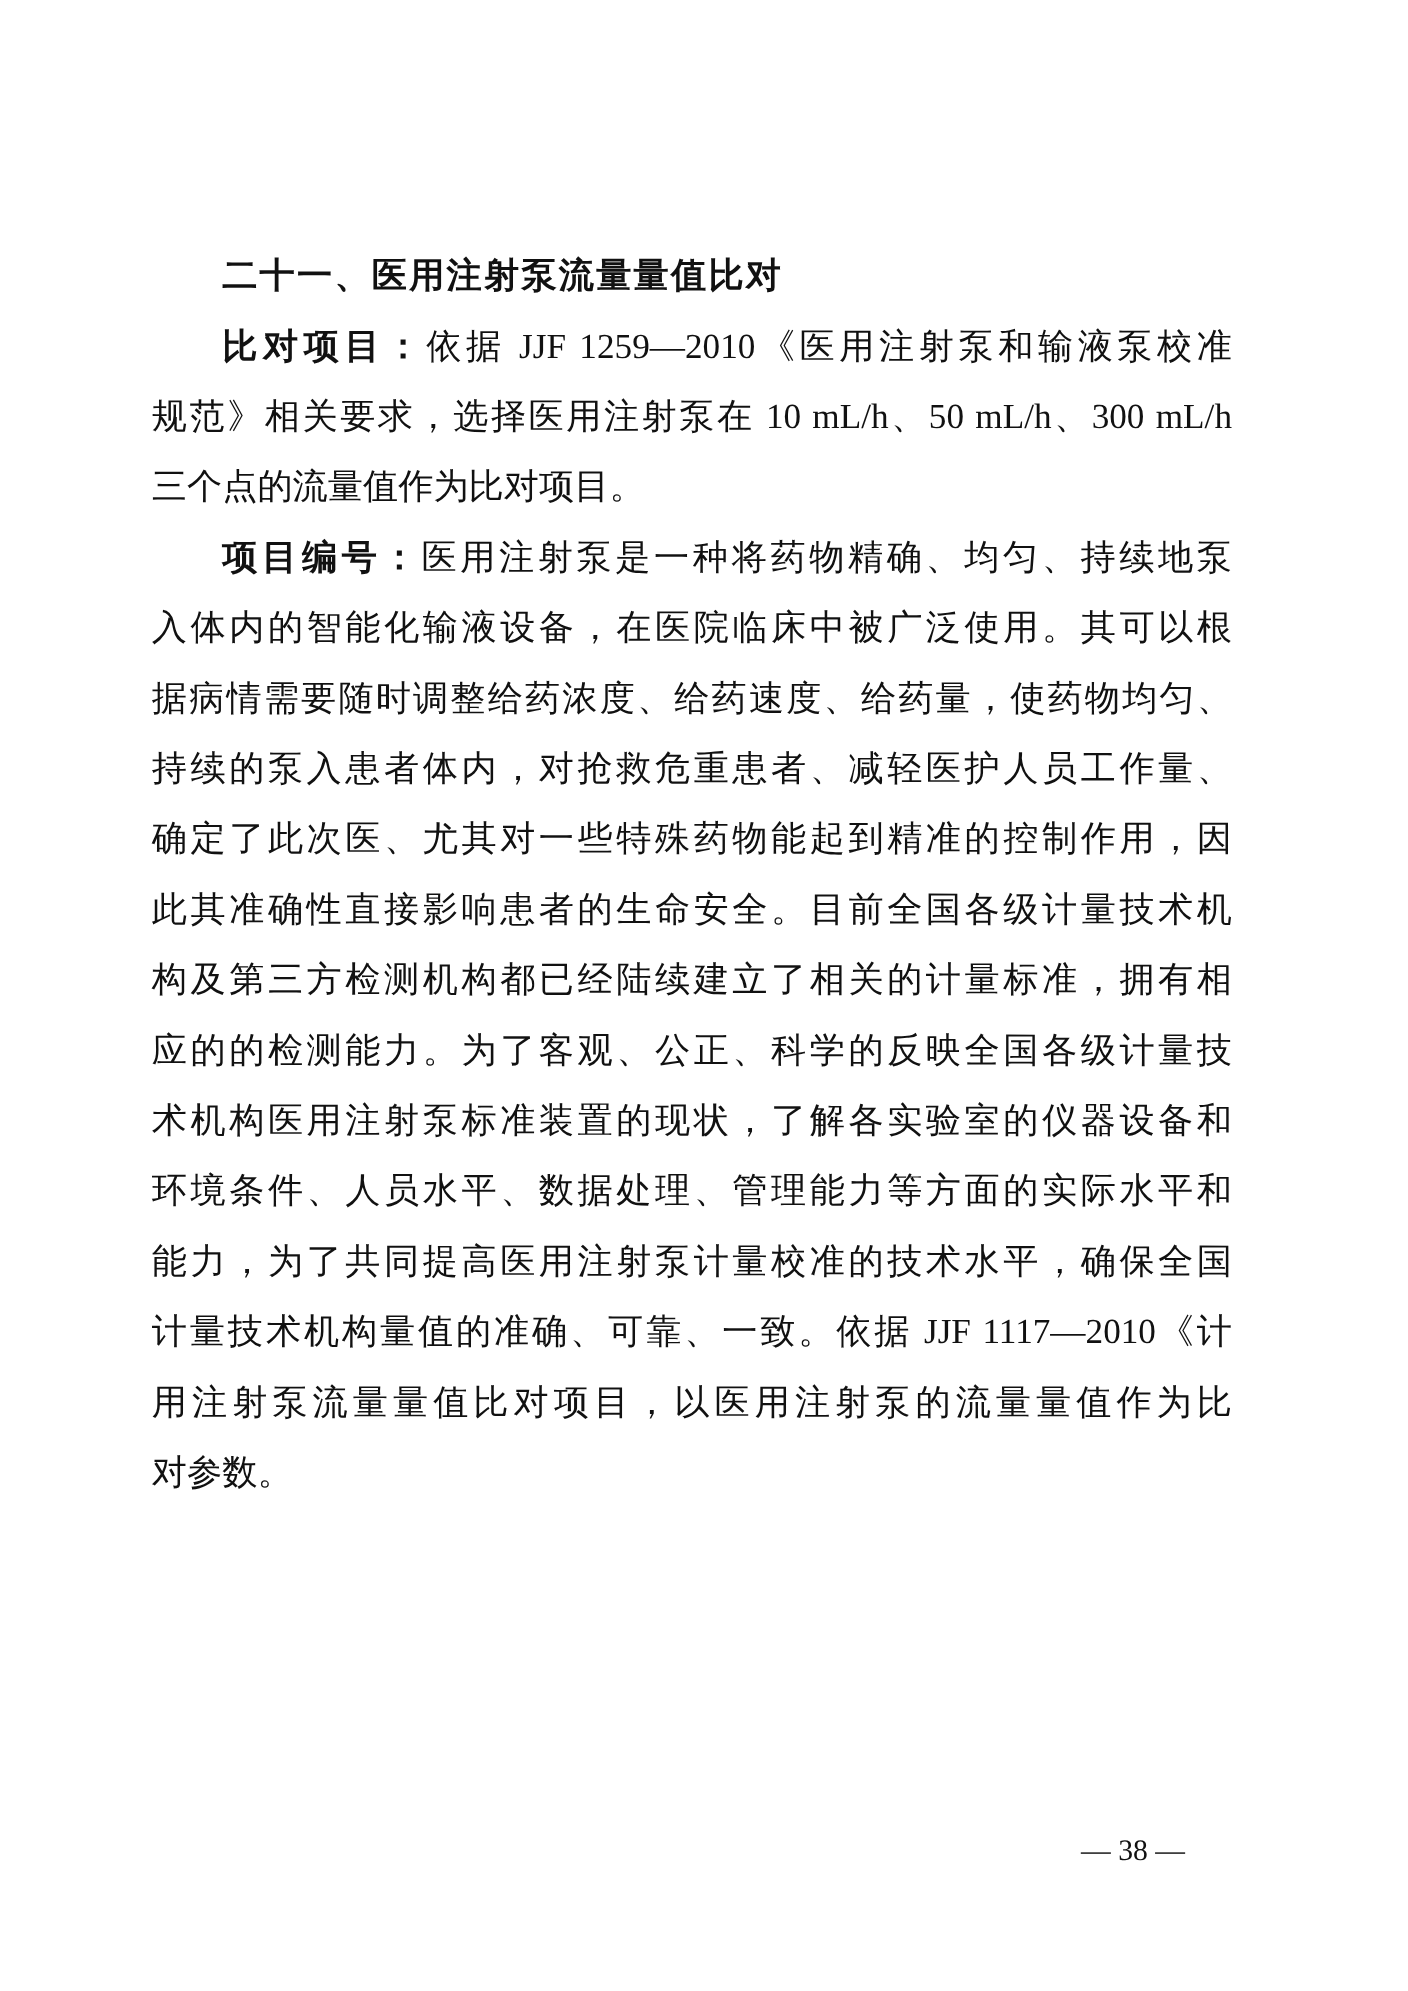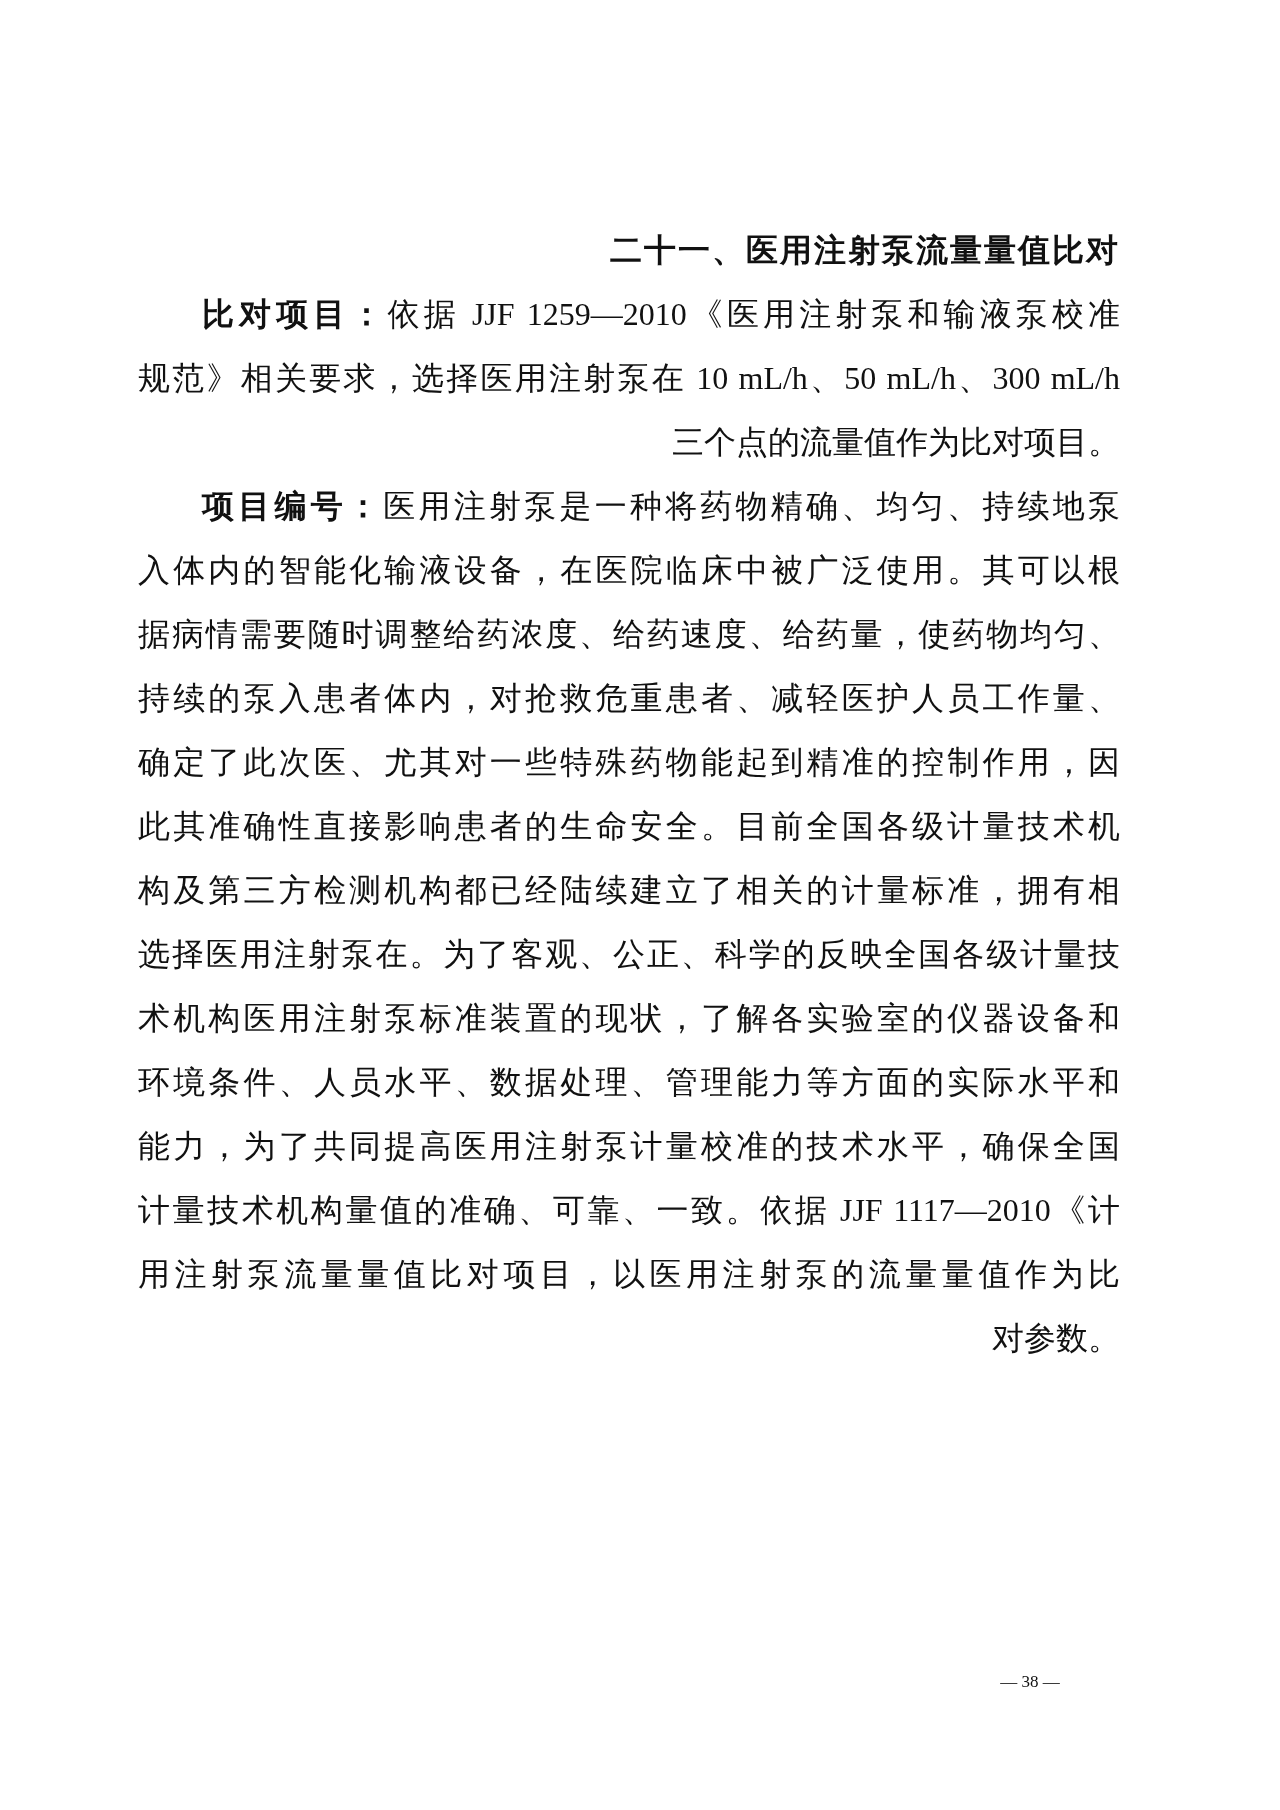--- a/index.html
+++ b/index.html
@@ -20,21 +20,21 @@
     top: 218px;
     width: 982px;
   }
   .line {
     height: 64px;
     line-height: 64px;
     font-size: 32px;
     color: #111111;
     font-family: "Liberation Serif", "DejaVu Serif", serif;
     white-space: nowrap;
-    text-align: right;
+    text-align: left;
   }
   .line.justify {
     text-align: justify;
     text-align-last: justify;
   }
   .line.indent {
     padding-left: 64px;
   }
   .line.indent.justify {
     
@@ -50,21 +50,21 @@
     letter-spacing: 2px;
   }
   .footer {
     position: absolute;
     left: 940px;
     top: 1662px;
     width: 180px;
     height: 40px;
     line-height: 40px;
     text-align: center;
-    font-size: 17px;
+    font-size: 27px;
     color: #111111;
     font-family: "Liberation Serif", "DejaVu Serif", serif;
     white-space: nowrap;
   }
 </style>
 </head>
 <body>
 
 <div class="page">
   <div class="content">
@@ -86,21 +86,21 @@
     <div class="line justify"><span>据病情需要随时调整给药浓度、给药速度、给药量，使药物均匀、</span></div>
 
     <div class="line justify"><span>持续的泵入患者体内，对抢救危重患者、减轻医护人员工作量、</span></div>
 
     <div class="line justify"><span>确定了此次医、尤其对一些特殊药物能起到精准的控制作用，因</span></div>
 
     <div class="line justify"><span>此其准确性直接影响患者的生命安全。目前全国各级计量技术机</span></div>
 
     <div class="line justify"><span>构及第三方检测机构都已经陆续建立了相关的计量标准，拥有相</span></div>
 
-    <div class="line justify"><span>选择医用注射泵在。为了客观、公正、科学的反映全国各级计量技</span></div>
+    <div class="line justify"><span>应的的检测能力。为了客观、公正、科学的反映全国各级计量技</span></div>
 
     <div class="line justify"><span>术机构医用注射泵标准装置的现状，了解各实验室的仪器设备和</span></div>
 
     <div class="line justify"><span>环境条件、人员水平、数据处理、管理能力等方面的实际水平和</span></div>
 
     <div class="line justify"><span>能力，为了共同提高医用注射泵计量校准的技术水平，确保全国</span></div>
 
     <div class="line justify"><span>计量技术机构量值的准确、可靠、一致。依据 JJF 1117—2010《计</span></div>
 
 

